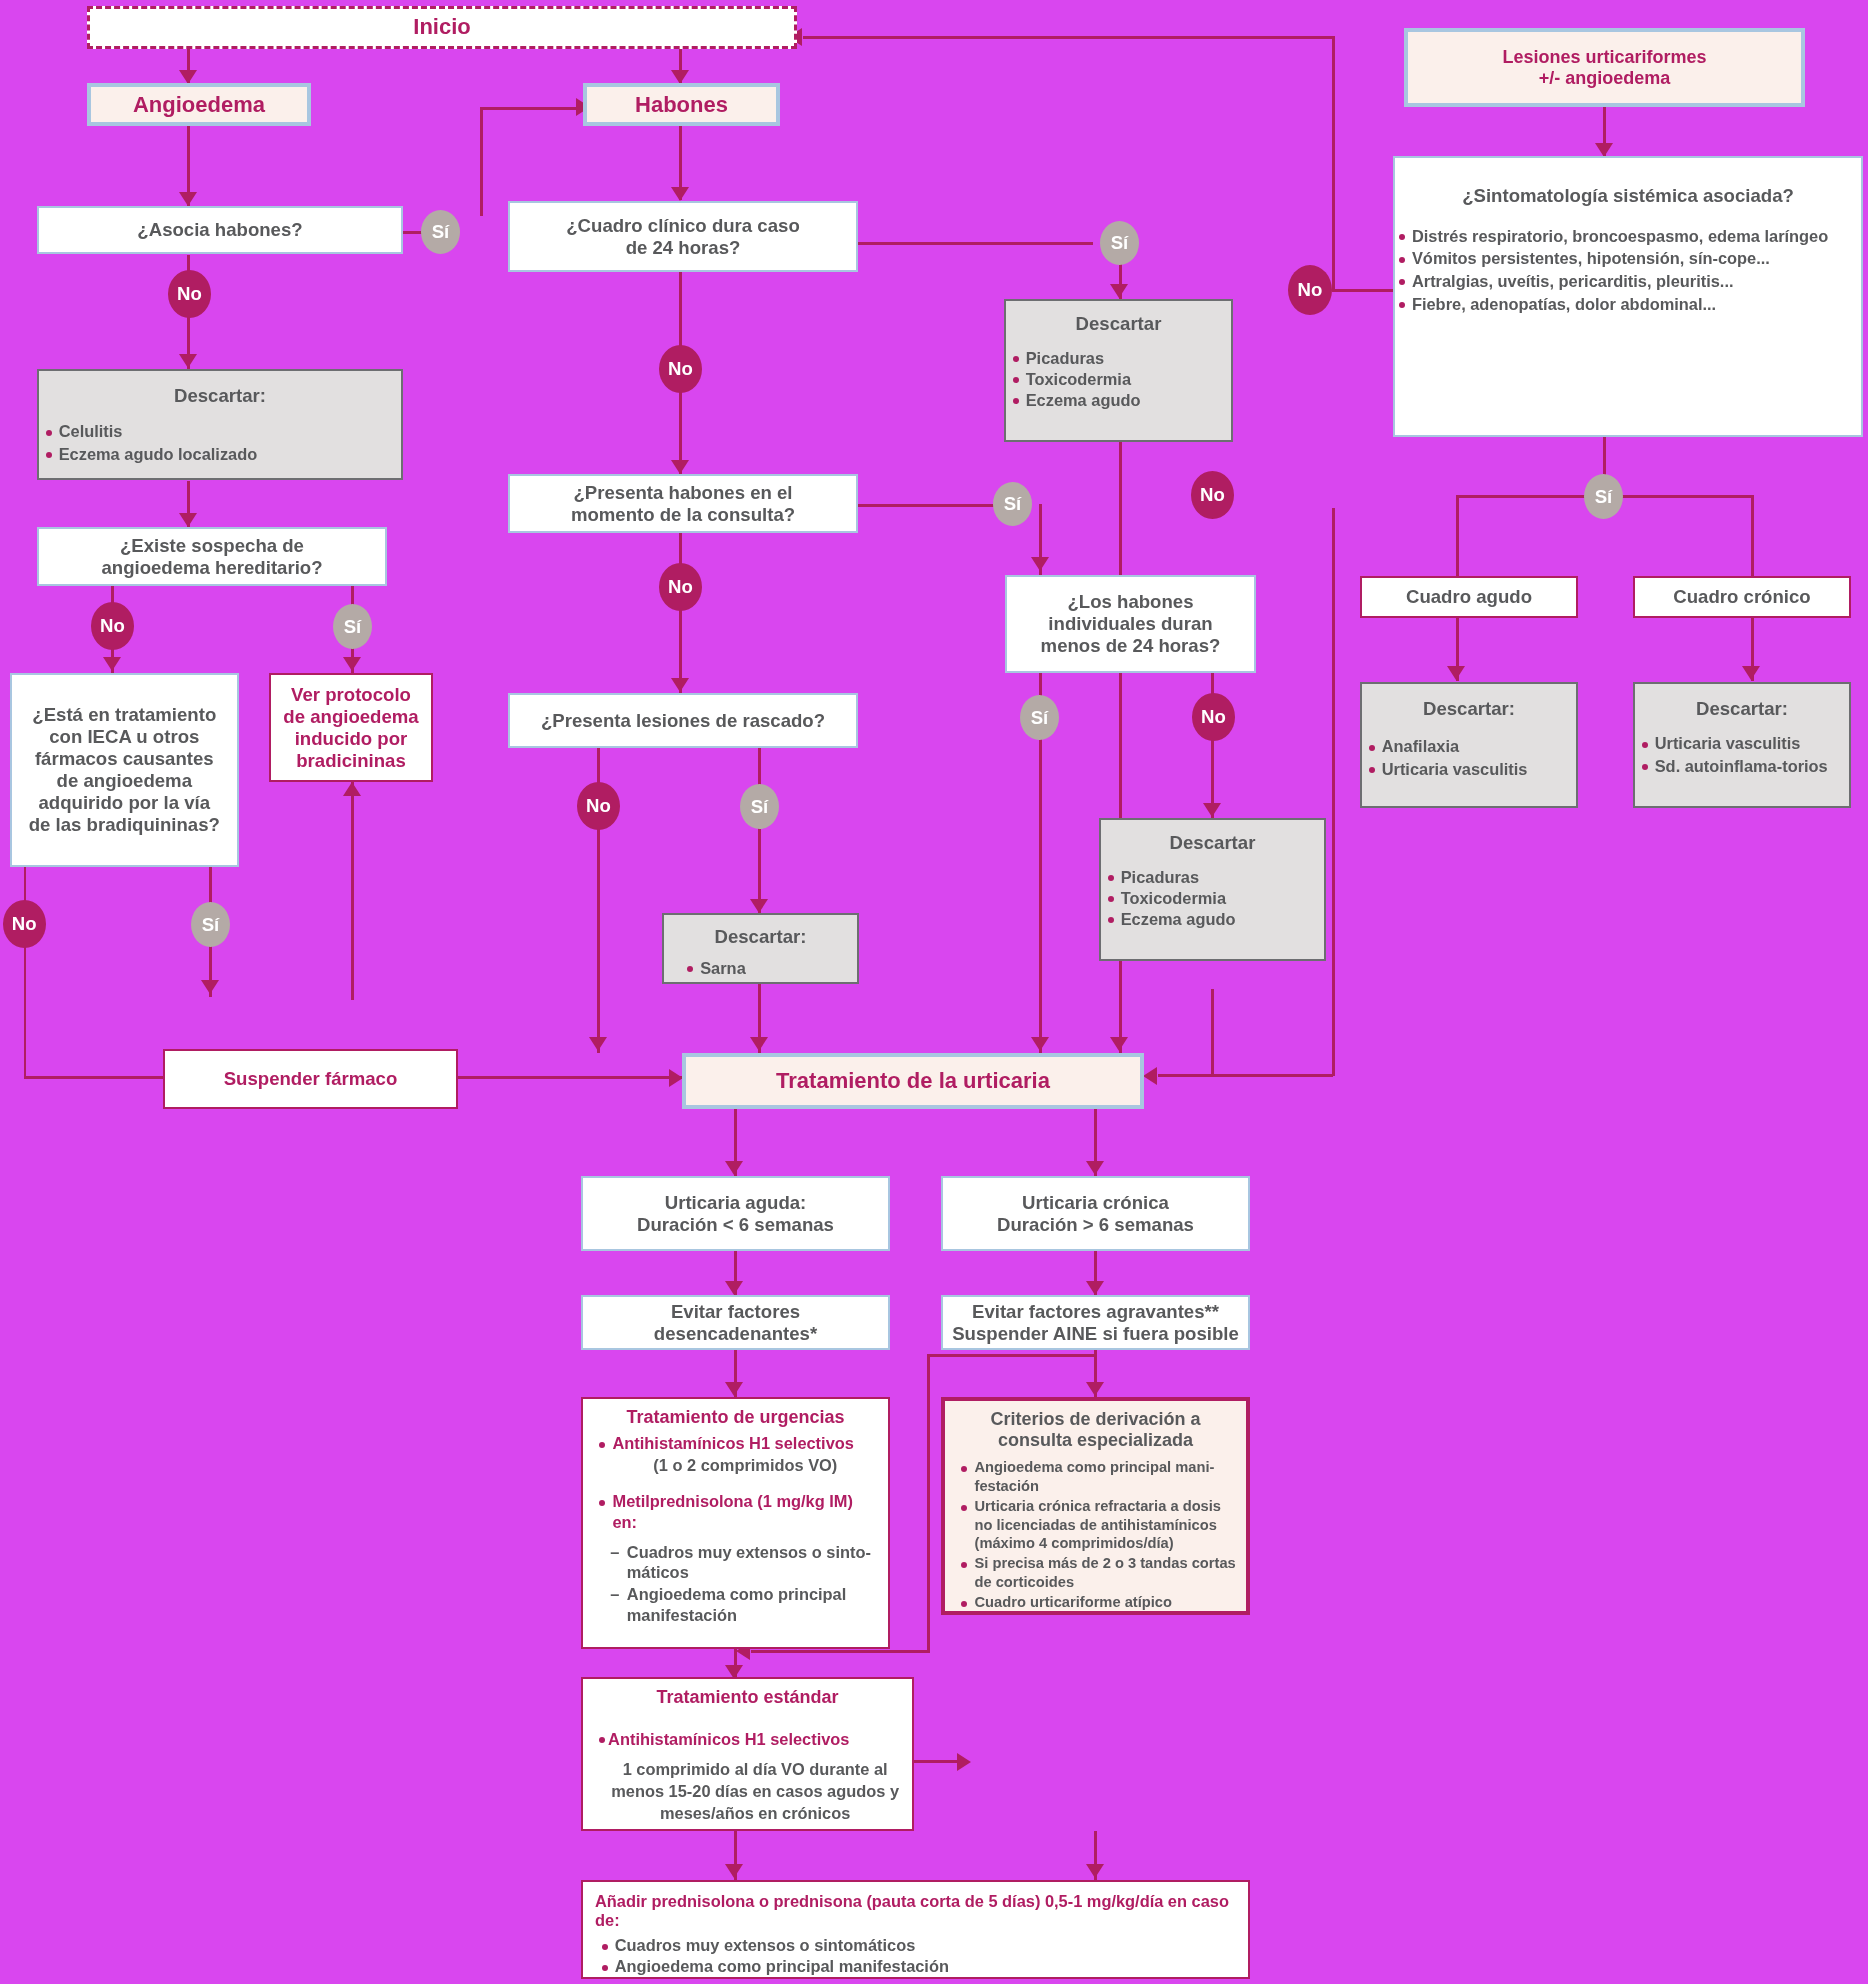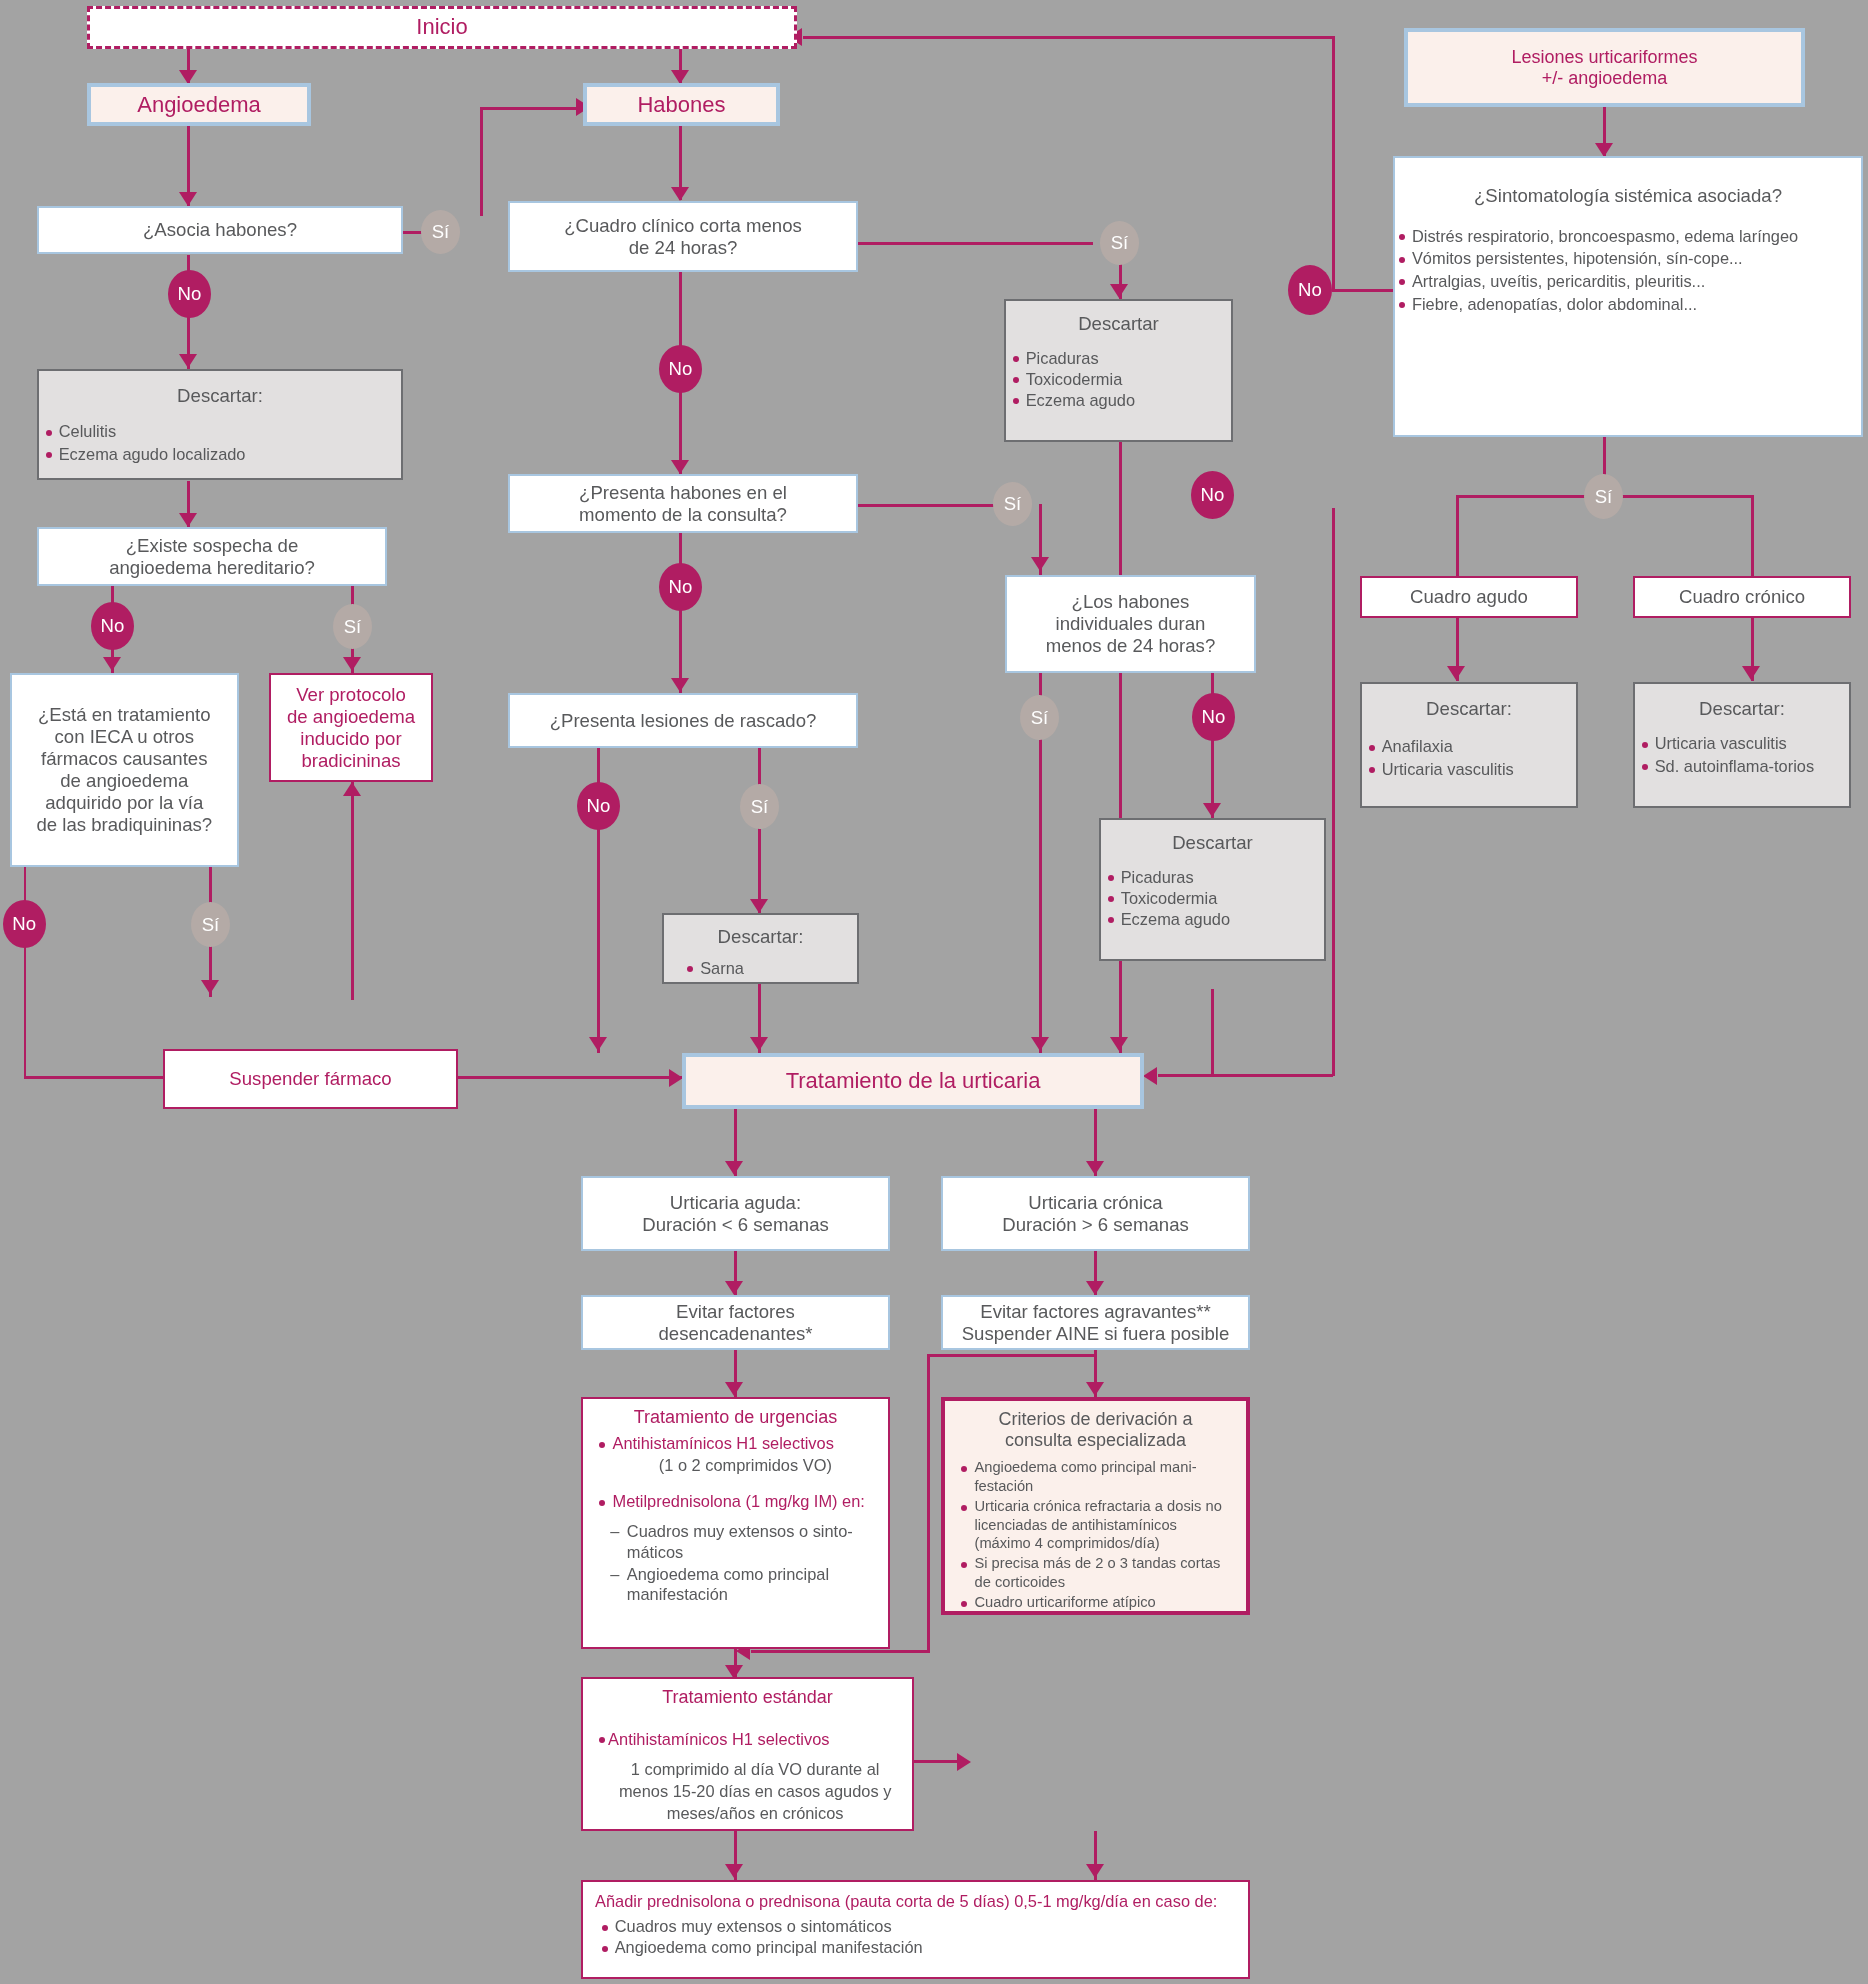--- a/index.html
+++ b/index.html
@@ -1,17 +1,17 @@
 <!DOCTYPE html>
 <html style="font-size:8.7px"><head>
 <meta charset="utf-8">
 <style>
   html,body{margin:0;padding:0;background:#fff;}
   body{font-family:"Liberation Sans",sans-serif;}
-  #canvas{position:relative;width:1869px;height:1985px;background:#a3a3a3;overflow:hidden;}
+  #canvas{position:relative;width:1869px;height:1985px;background:#d946ef;overflow:hidden;font-weight:bold;}
 
   
   .box{position:absolute;box-sizing:border-box;display:flex;flex-direction:column;
        justify-content:center;align-items:center;text-align:center;}
 
   
   .hl{border:4.9px solid #a8c6e0;background:#fbf0eb;color:#b01d62;}
 
   
   .q{border:2.2px solid #a8c6e0;background:#fff;color:#58595b;}
@@ -214,21 +214,21 @@
   <div class="box hl" style="left:1404px;top:28px;width:401px;height:79px;">
     <span class="ttl">Lesiones urticariformes</span>
     <span class="ttl">+/- angioedema</span>
   </div>
 
   <div class="box q" style="left:37px;top:206px;width:366px;height:48px;">
     <span class="med">¿Asocia habones?</span>
   </div>
 
   <div class="box q" style="left:508px;top:201px;width:350px;height:71px;">
-    <span class="med">¿Cuadro clínico corta menos</span>
+    <span class="med">¿Cuadro clínico dura caso</span>
     <span class="med">de 24 horas?</span>
   </div>
 
   <div class="box q" style="left:1393px;top:156px;width:470px;height:281px;justify-content:flex-start;padding-top:27px;">
     <span class="med">¿Sintomatología sistémica asociada?</span>
     <ul class="bl sm lh" style="margin-top:16.4px;padding-right:5.5px;">
       <li>Distrés respiratorio, broncoespasmo, edema laríngeo</li>
       <li>Vómitos persistentes, hipotensión, sín-cope...</li>
       <li>Artralgias, uveítis, pericarditis, pleuritis...</li>
       <li>Fiebre, adenopatías, dolor abdominal...</li>

